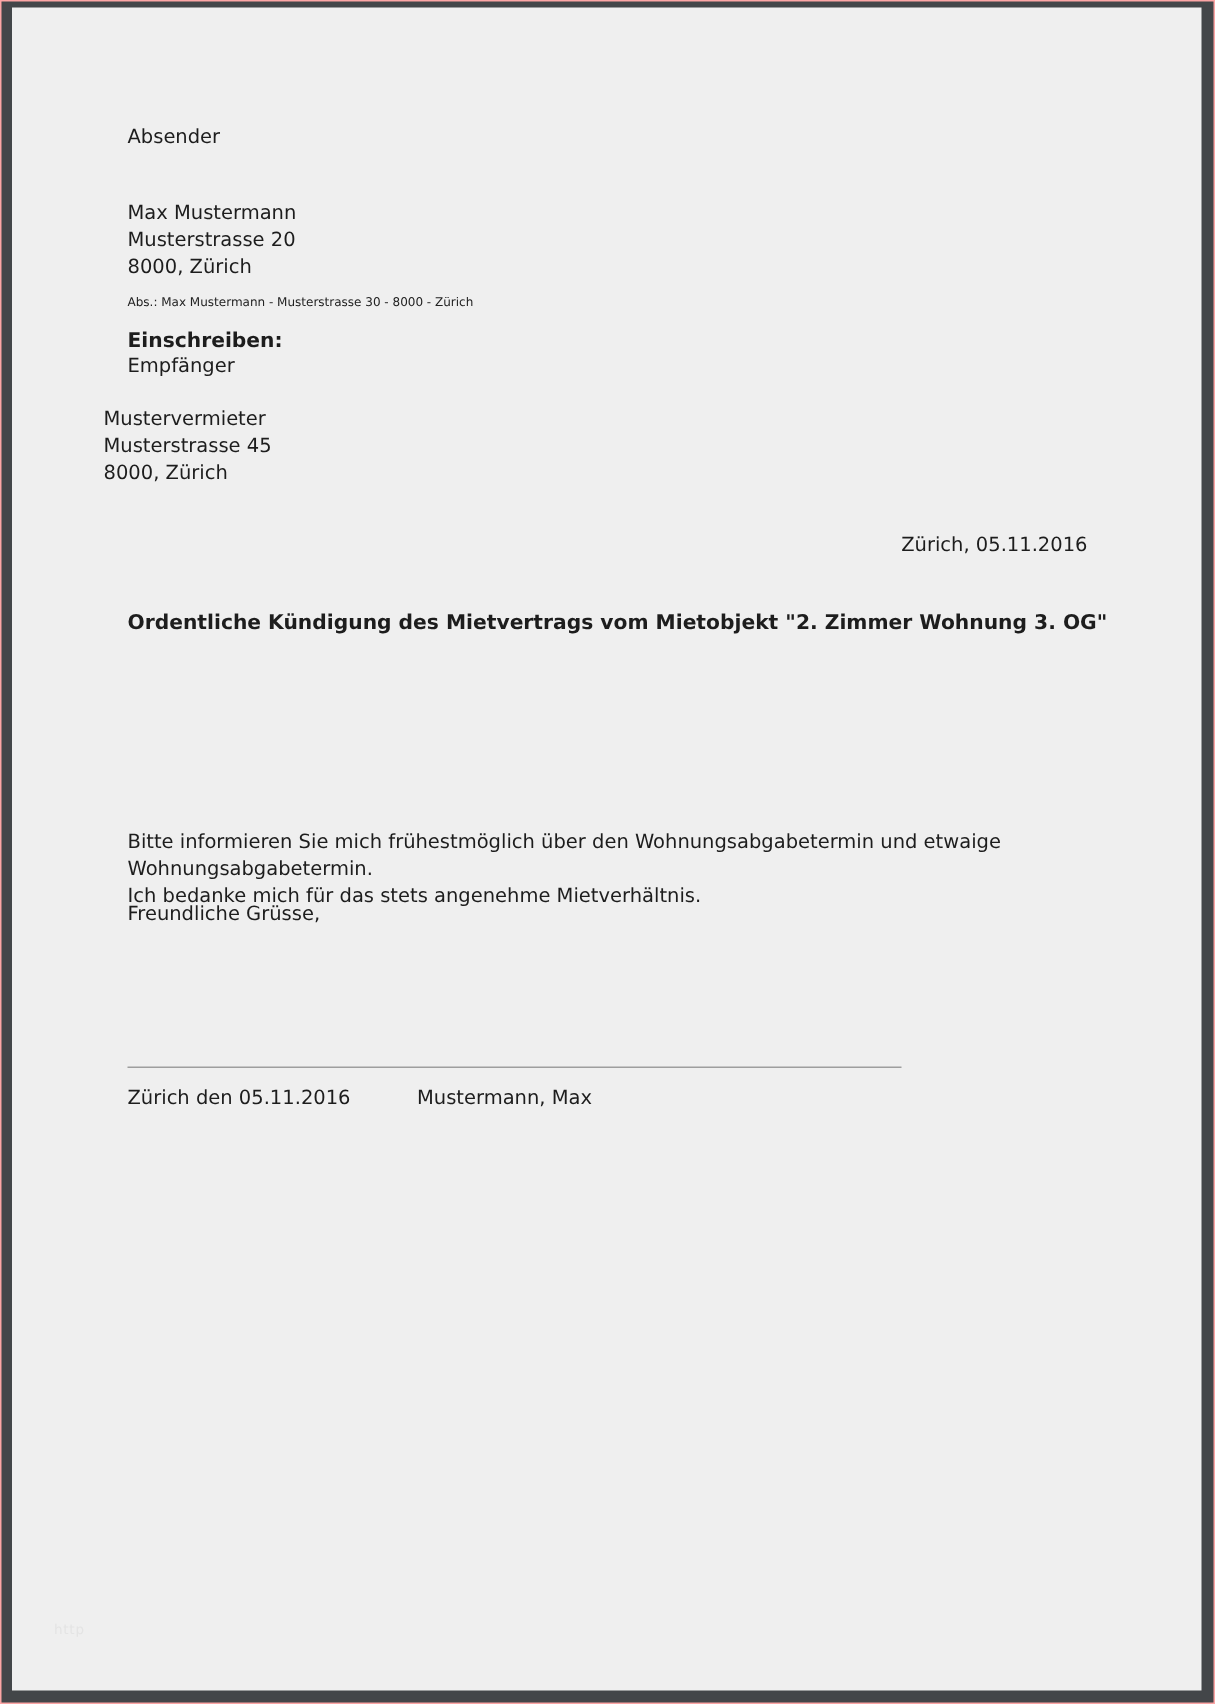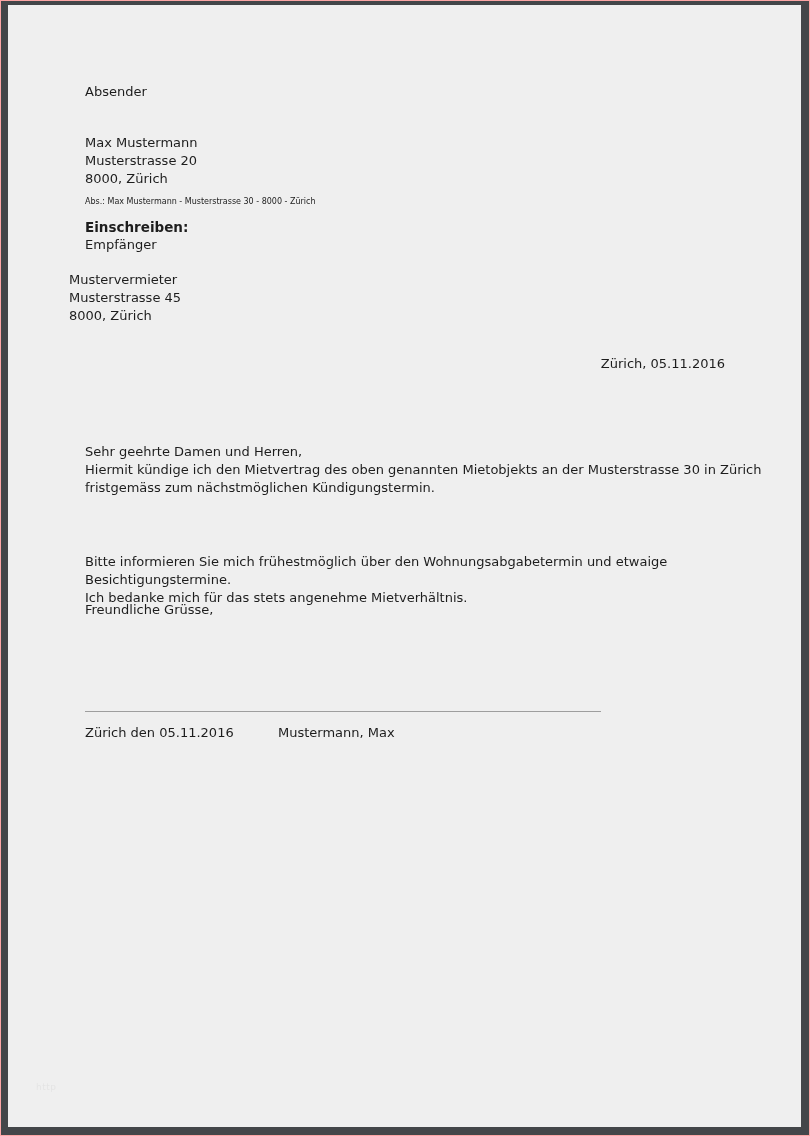--- a/index.html
+++ b/index.html
@@ -76,30 +76,26 @@
     <div class="txt" style="left:77px; top:231px;">Empfänger</div>
 
     <div class="txt" style="left:61px; top:266px;">
       <div>Mustervermieter</div>
       <div>Musterstrasse 45</div>
       <div>8000, Zürich</div>
     </div>
 
     <div class="txt right-align" style="right:76px; top:350px;">Zürich, 05.11.2016</div>
 
+    <div class="txt bold" style="left:77px; top:401px; font-size:13.5px;">Ordentliche Kündigung des Mietvertrags vom Mietobjekt "2. Zimmer Wohnung 3. OG"</div>
 
-    <div class="txt" style="left:77px; top:438px;">
-      <div>Sehr geehrte Damen und Herren,</div>
-      <div>Hiermit kündige ich den Mietvertrag des oben genannten Mietobjekts an der Musterstrasse 30 in Zürich</div>
-      <div>fristgemäss zum nächstmöglichen Kündigungstermin.</div>
-    </div>
 
     <div class="txt" style="left:77px; top:548px;">
       <div>Bitte informieren Sie mich frühestmöglich über den Wohnungsabgabetermin und etwaige</div>
-      <div>Besichtigungstermine.</div>
+      <div>Wohnungsabgabetermin.</div>
       <div>Ich bedanke mich für das stets angenehme Mietverhältnis.</div>
     </div>
 
     <div class="txt" style="left:77px; top:596px;">Freundliche Grüsse,</div>
 
     <div class="rule"></div>
 
     <div class="txt" style="left:77px; top:719px;text-align:center;">Zürich den 05.11.2016</div>
     <div class="txt" style="left:270px; top:719px;">Mustermann, Max</div>
 

